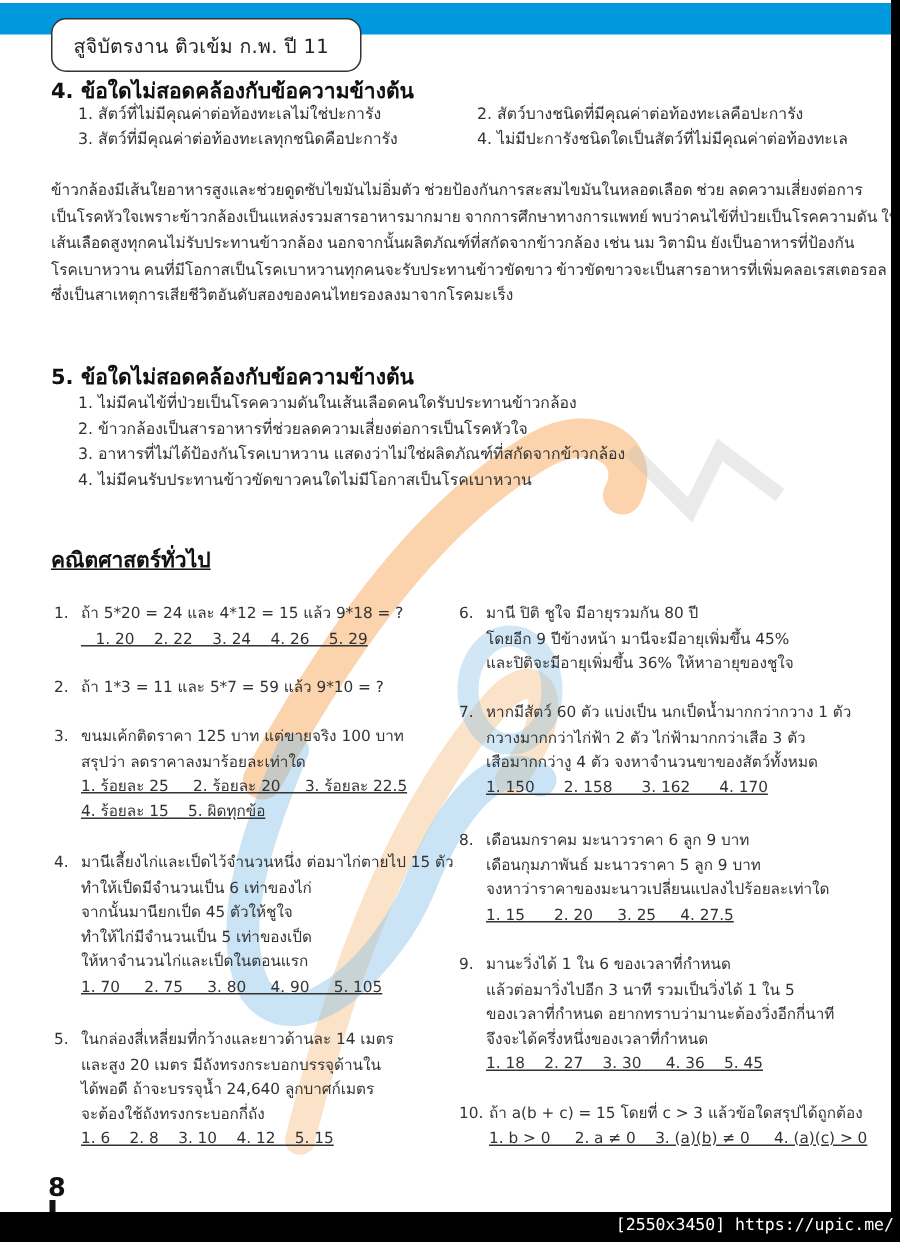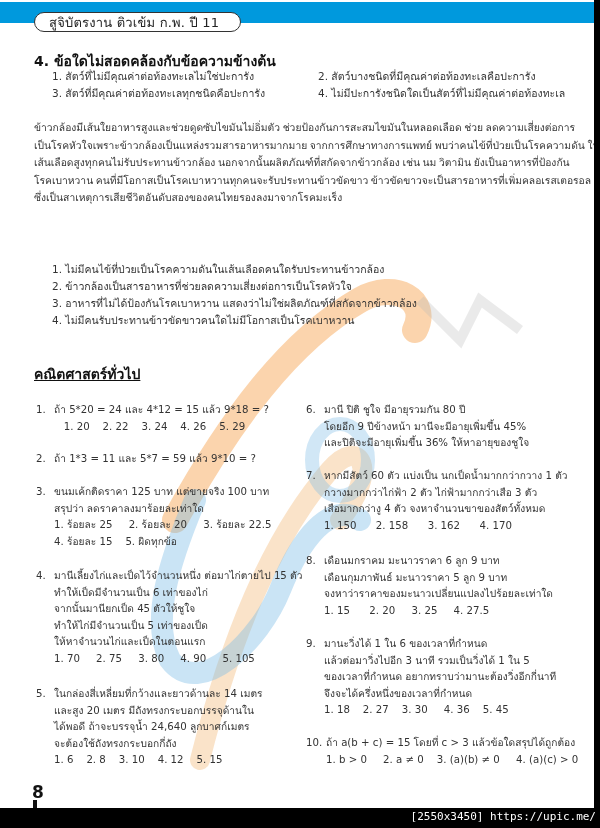--- a/index.html
+++ b/index.html
@@ -7,39 +7,39 @@
   body { font-family: "DejaVu Sans", sans-serif; color: #222; position: relative; }
   .page {
     position: absolute; left: 0; top: 0; width: 594px; height: 808px;
     background: #fff; overflow: hidden;
   }
   .header-bar {
     position: absolute; left: 0; top: 2px; width: 594px; height: 21px;
     background: #0099dd;
   }
   .header-pill {
-    position: absolute; left: 34px; top: 12px; width: 207px; height: 20px;
+    position: absolute; left: 34px; top: 12px; width: 207px; height: 36px;
     background: #fff; border: 1.2px solid #333; border-radius: 10px;
     display: flex; align-items: center; padding-left: 14px;
     font-size: 13px; color: #222; letter-spacing: 0.2px;
   }
   .watermark { position: absolute; left: 0; top: 0; width: 594px; height: 808px; pointer-events: none; }
   .content { position: absolute; left: 0; top: 0; width: 594px; height: 808px; font-size: 10.5px; line-height: 17px; }
   .q-title { position: absolute; font-weight: bold; font-size: 14px; color: #111; }
   .opt { position: absolute; font-size: 10.5px; color: #333; white-space: nowrap; }
   .para { position: absolute; left: 34px; top: 119px; width: 530px; font-size: 10.3px; line-height: 17.6px; color: #333; text-align: justify; }
   .para p { white-space: nowrap; font-family: Liberation Serif, serif; }
   .section-heading {
     position: absolute; left: 34px; top: 366px; font-size: 14px; font-weight: bold;
     text-decoration: underline; color: #111;
   }
   .mq { position: absolute; font-size: 10.2px; line-height: 16.5px; color: #333; }
   .mq .num { position: absolute; left: 0; top: 0; }
   .mq .body { margin-left: 18px; white-space: nowrap; }
-  .mq .choices { white-space: pre; }
+  .mq .choices { white-space: pre; text-decoration: underline; }
   .page-num { position: absolute; left: 32px; top: 782px; font-size: 17px; font-weight: bold; color: #111; }
   .page-tick { position: absolute; left: 33px; top: 800px; width: 4px; height: 8px; background: #111; }
   .footer { position: absolute; left: 0; top: 808px; width: 600px; height: 32px; background: #000; }
   .footer-text { position: absolute; right: 4px; top: 2px; color: #fff; font-size: 11px; font-family: "DejaVu Sans Mono", monospace; }
   .right-edge { position: absolute; left: 594px; top: 0; width: 6px; height: 808px; background: #000; }
 </style>
 </head>
 <body>
 
 <div class="page">
@@ -64,20 +64,21 @@
     <div class="opt" style="left:318px;top:85px;">4. ไม่มีปะการังชนิดใดเป็นสัตว์ที่ไม่มีคุณค่าต่อท้องทะเล</div>
 
     <div class="para">
       <p style="padding-left:0;">ข้าวกล้องมีเส้นใยอาหารสูงและช่วยดูดซับไขมันไม่อิ่มตัว ช่วยป้องกันการสะสมไขมันในหลอดเลือด ช่วย ลดความเสี่ยงต่อการ</p>
       <p>เป็นโรคหัวใจเพราะข้าวกล้องเป็นแหล่งรวมสารอาหารมากมาย จากการศึกษาทางการแพทย์ พบว่าคนไข้ที่ป่วยเป็นโรคความดัน ใน</p>
       <p>เส้นเลือดสูงทุกคนไม่รับประทานข้าวกล้อง นอกจากนั้นผลิตภัณฑ์ที่สกัดจากข้าวกล้อง เช่น นม วิตามิน ยังเป็นอาหารที่ป้องกัน</p>
       <p>โรคเบาหวาน คนที่มีโอกาสเป็นโรคเบาหวานทุกคนจะรับประทานข้าวขัดขาว ข้าวขัดขาวจะเป็นสารอาหารที่เพิ่มคลอเรสเตอรอล</p>
       <p>ซึ่งเป็นสาเหตุการเสียชีวิตอันดับสองของคนไทยรองลงมาจากโรคมะเร็ง</p>
     </div>
 
+    <div class="q-title" style="left:34px;top:244px;">5. ข้อใดไม่สอดคล้องกับข้อความข้างต้น</div>
     <div class="opt" style="left:52px;top:261px;">1. ไม่มีคนไข้ที่ป่วยเป็นโรคความดันในเส้นเลือดคนใดรับประทานข้าวกล้อง</div>
     <div class="opt" style="left:52px;top:278px;">2. ข้าวกล้องเป็นสารอาหารที่ช่วยลดความเสี่ยงต่อการเป็นโรคหัวใจ</div>
     <div class="opt" style="left:52px;top:295px;">3. อาหารที่ไม่ได้ป้องกันโรคเบาหวาน แสดงว่าไม่ใช่ผลิตภัณฑ์ที่สกัดจากข้าวกล้อง</div>
     <div class="opt" style="left:52px;top:312px;">4. ไม่มีคนรับประทานข้าวขัดขาวคนใดไม่มีโอกาสเป็นโรคเบาหวาน</div>
 
     <div class="section-heading">คณิตศาสตร์ทั่วไป</div>
 
     <div class="mq" style="left:36px;top:402px;">
       <span class="num">1.</span>
       <div class="body">ถ้า 5*20 = 24 และ 4*12 = 15 แล้ว 9*18 = ?</div>

